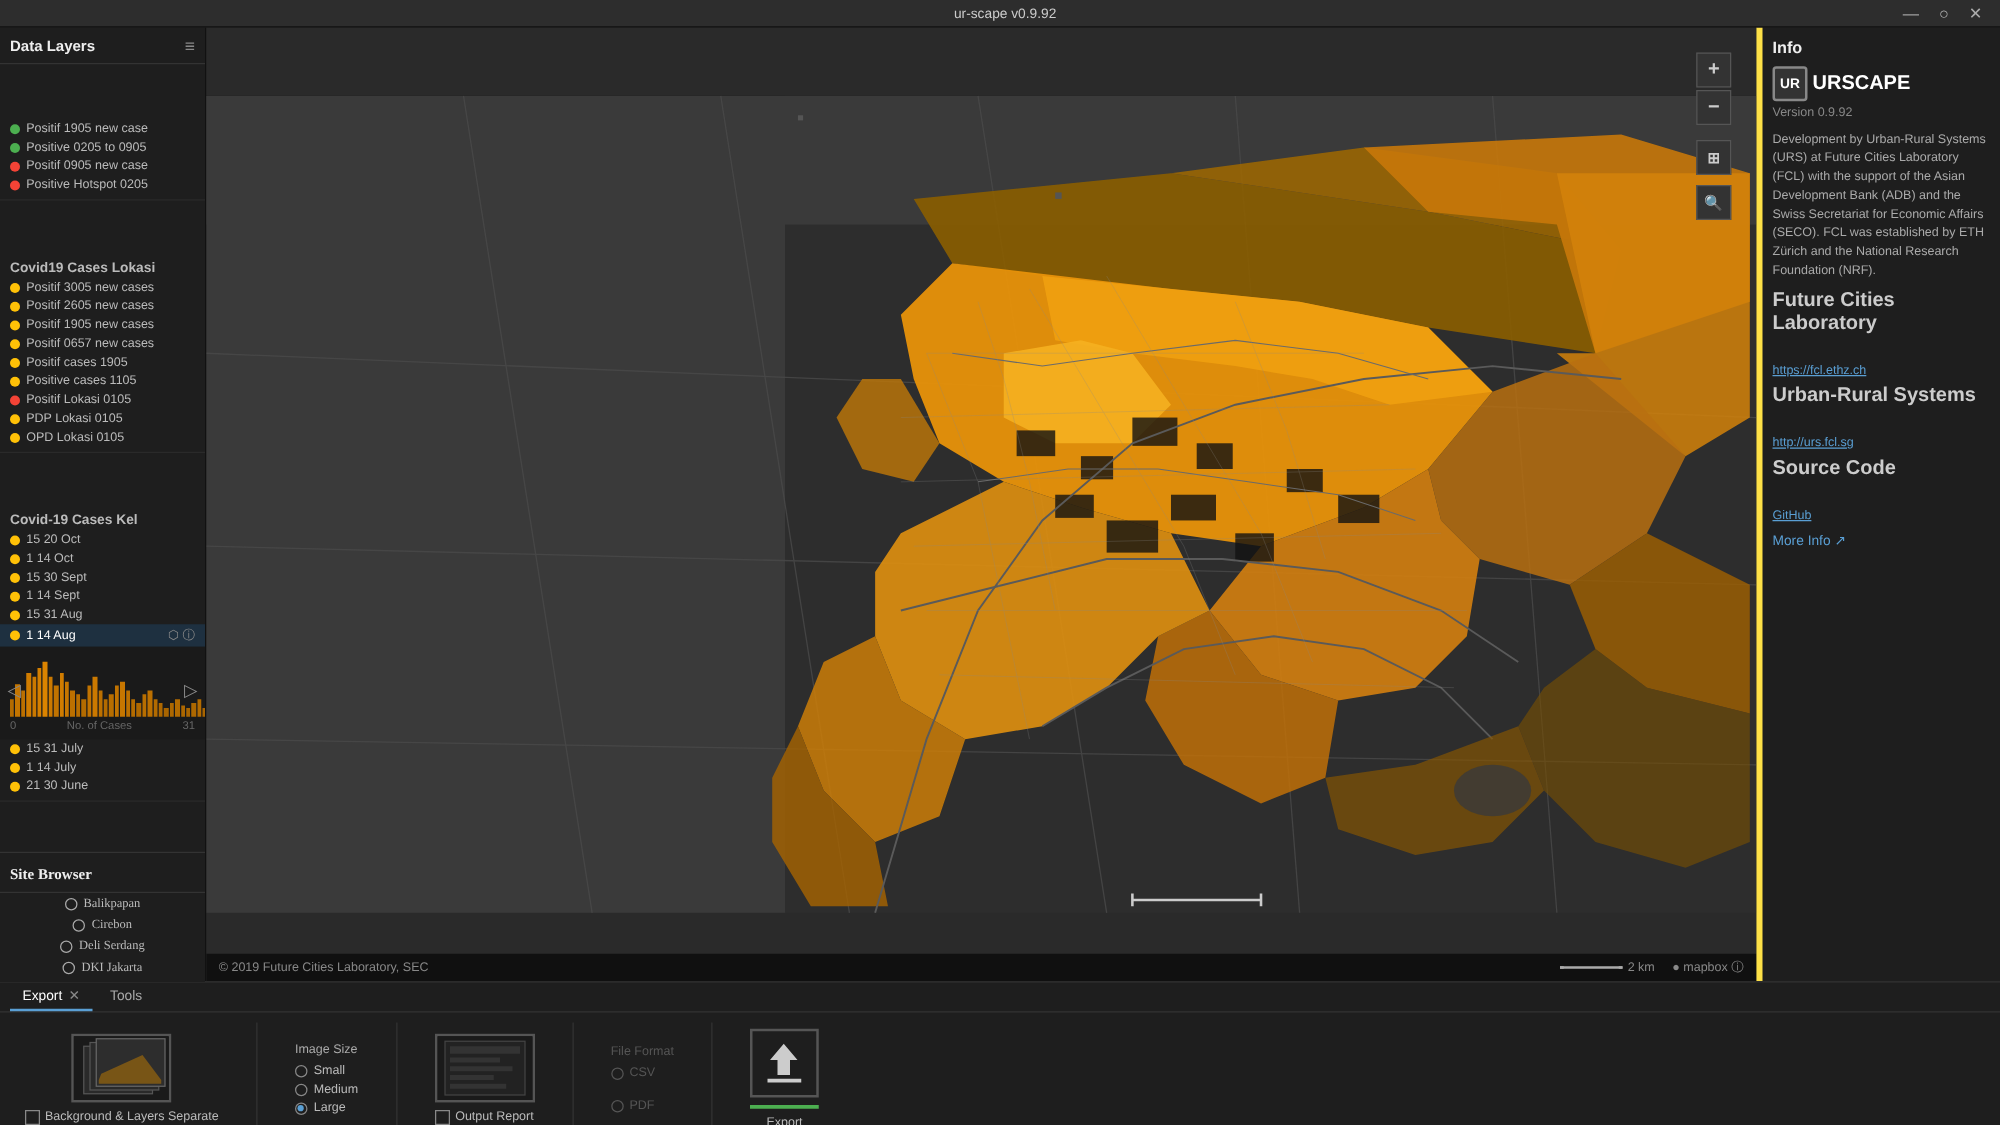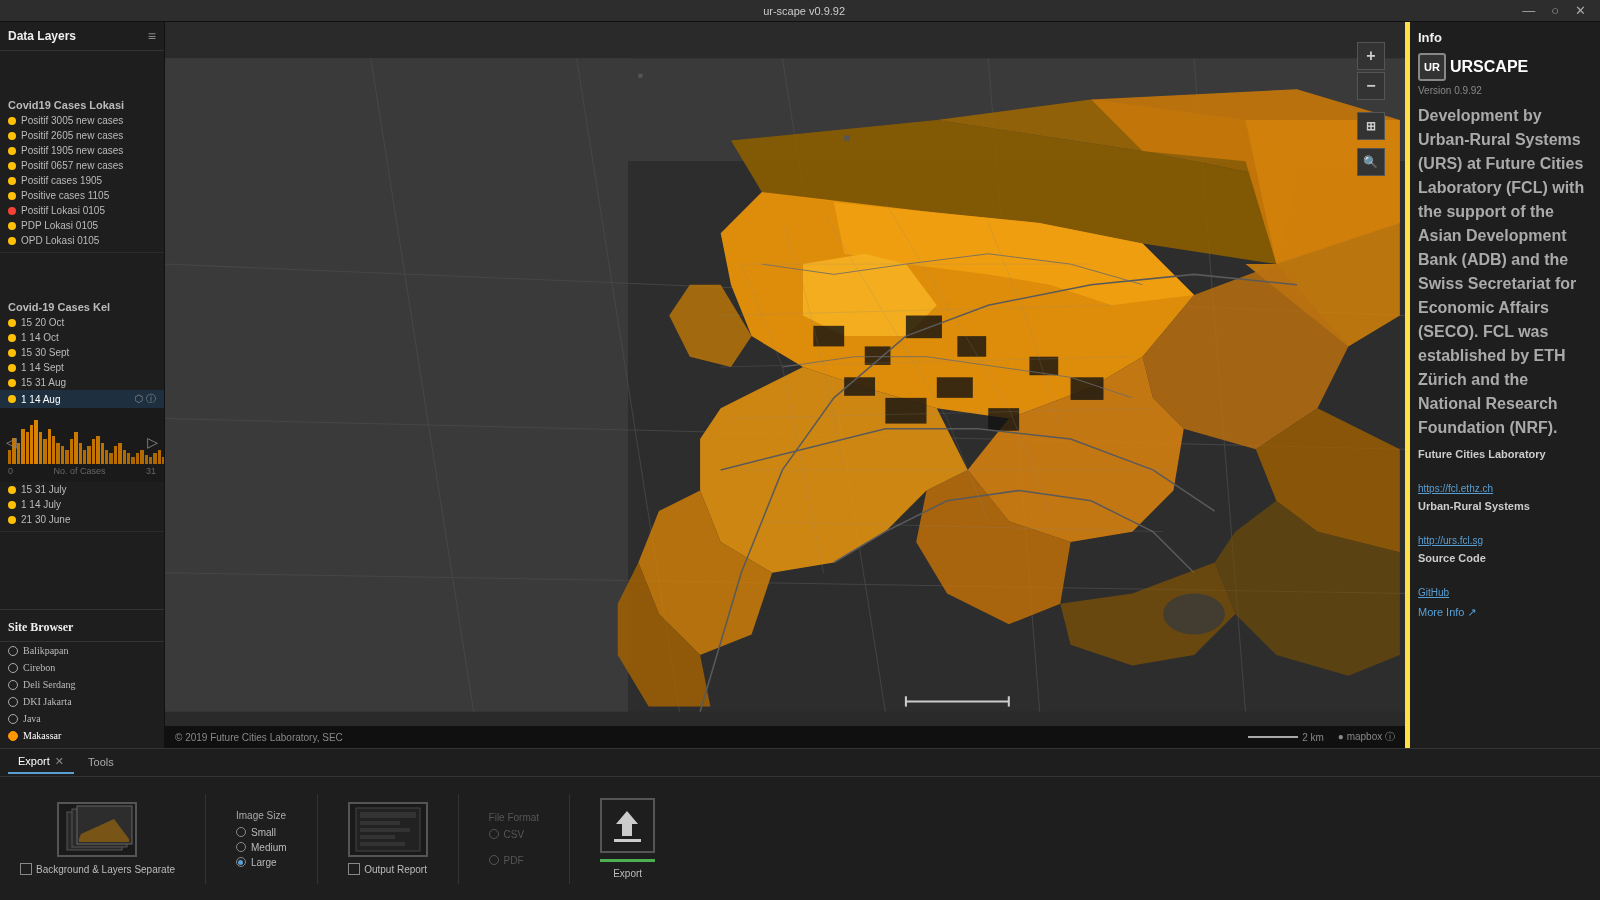--- a/index.html
+++ b/index.html
@@ -104,20 +104,21 @@
     }
 
     
     .site-browser { margin-top: auto; border-top: 1px solid #333; padding: 4px 0; font-family: Liberation Serif, serif; }
     .site-item {
       display: flex;
       align-items: center;
       padding: 3px 8px;
       gap: 5px;
       cursor: pointer;
+      justify-content: center;
     }
     .site-circle {
       width: 10px; height: 10px; border-radius: 50%;
       border: 1px solid #aaa; flex-shrink: 0;
     }
     .site-circle.filled { background: #ff9800; border-color: #ff9800; }
     .site-label { color: #bbb; font-size: 10px; }
     .site-label.active { color: #fff; }
 
     
@@ -189,28 +190,28 @@
     }
     .logo-box {
       background: #333;
       border: 2px solid #888;
       border-radius: 3px;
       width: 28px; height: 28px;
       display: flex; align-items: center; justify-content: center;
       font-size: 14px; font-weight: bold; color: #fff;
     }
     .logo-text { color: #fff; font-size: 16px; font-weight: bold; }
-    .info-body { color: #aaa; font-size: 16px; line-height: 1.5; margin-bottom: 8px; font-weight: bold; }
+    .info-body { color: #aaa; font-size: 10px; line-height: 1.5; margin-bottom: 8px; }
     .info-link { color: #5a9fd4; text-decoration: underline; cursor: pointer; font-size: 10px; display: block; margin-bottom: 2px; margin-top: 23px; }
-    .info-section-label { color: #ccc; font-size: 11px; font-weight: bold; margin: 6px 0 2px 0; }
+    .info-section-label { color: #ccc; font-size: 16px; font-weight: bold; margin: 6px 0 2px 0; }
     .more-info { color: #5a9fd4; font-size: 11px; cursor: pointer; display: flex; align-items: center; gap: 3px; }
 
     
     #bottom-area {
-      height: 152px;
+      height: 115px;
       background: #1e1e1e;
       border-top: 1px solid #333;
       display: flex;
       flex-direction: column;
       flex-shrink: 0;
     }
 
     
     #export-tabs {
       display: flex;
@@ -319,20 +320,38 @@
 </div>
 
 <div id="main-layout">
 
   <div id="left-panel">
     <div class="panel-header">
       <span class="panel-header-title">Data Layers</span>
       <span class="panel-header-icon">≡</span>
     </div>
 
+    <div class="layer-section">
+      <div class="layer-item">
+        <div class="dot dot-green"></div>
+        <span class="layer-label">Positif 1905 new case</span>
+      </div>
+      <div class="layer-item">
+        <div class="dot dot-green"></div>
+        <span class="layer-label">Positive 0205 to 0905</span>
+      </div>
+      <div class="layer-item">
+        <div class="dot dot-red"></div>
+        <span class="layer-label">Positif 0905 new case</span>
+      </div>
+      <div class="layer-item">
+        <div class="dot dot-red"></div>
+        <span class="layer-label">Positive Hotspot 0205</span>
+      </div>
+    </div>
 
     <div class="layer-section">
       <div class="section-title">Covid19 Cases Lokasi</div>
       <div class="layer-item">
           <div class="dot dot-yellow"></div>
           <span class="layer-label">Positif 3005 new cases</span>
         </div>
       <div class="layer-item">
           <div class="dot dot-yellow"></div>
           <span class="layer-label">Positif 2605 new cases</span>

